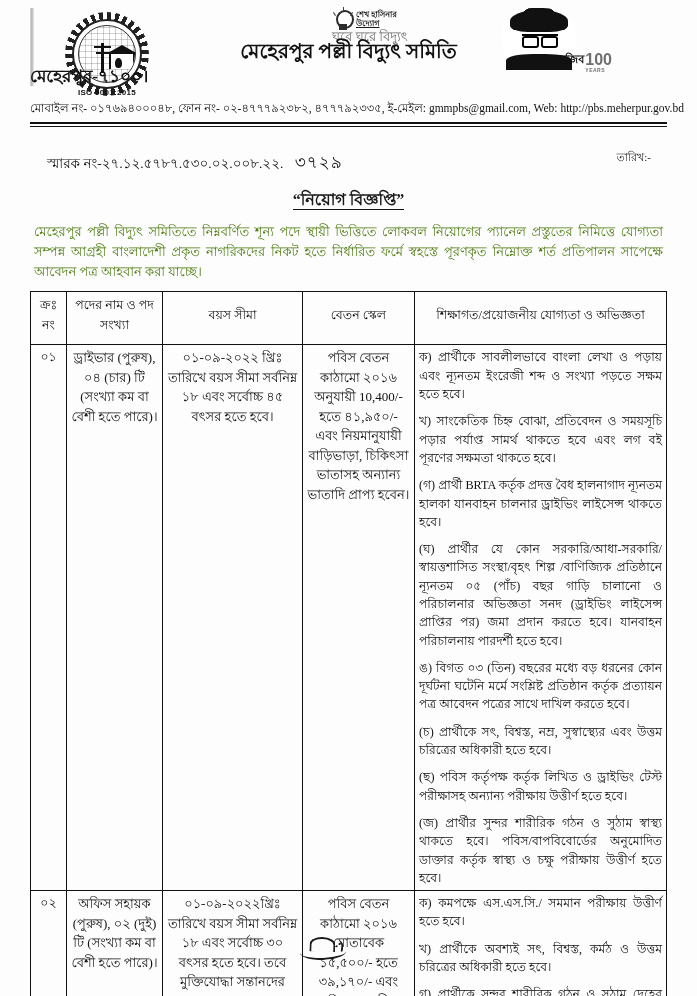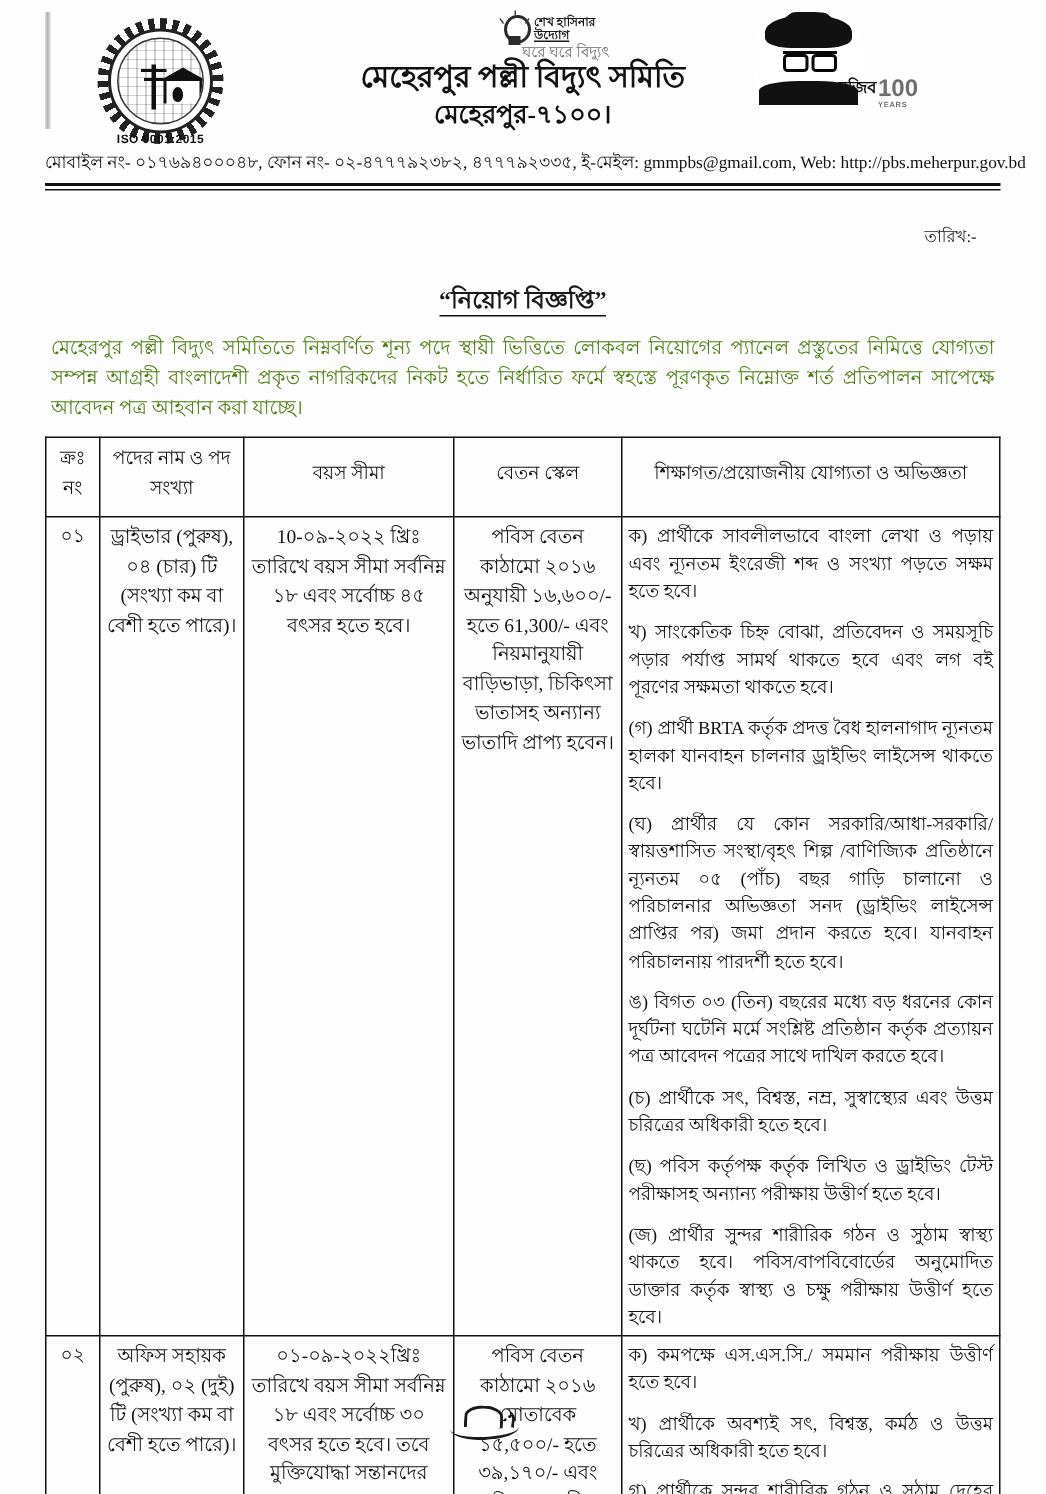--- a/index.html
+++ b/index.html
@@ -161,37 +161,36 @@
     position: absolute;
     left: 30px; top: 9px;
     font-size: 8px;
     font-weight: bold;
     color: #1a1a1a;
     white-space: nowrap;
     text-decoration: underline;
   }
   .center-txt3 {
     position: absolute;
-    left: 22px; top: 19px;
-    font-size: 10px;
+    left: 6px; top: 19px;
+    font-size: 13px;
     color: #6b6b6b;
     white-space: nowrap;
   }
   .org-name {
     position: absolute;
     left: 0; right: 0; top: 36px;
     text-align: center;
     font-size: 20px;
     font-weight: bold;
     color: #111;
   }
   .org-addr {
     position: absolute;
     left: 0; right: 0; top: 63px;
-    text-align: center;
     font-size: 17px;
     font-weight: bold;
     color: #111;
   }
   .logo-right {
     position: absolute;
     right: 55px;
     top: 8px;
     width: 110px;
     height: 70px;
@@ -487,20 +486,24 @@
           <small>YEARS</small>
         </div>
       </div>
     </div>
   </div>
 
   <div class="contact">মোবাইল নং- ০১৭৬৯৪০০০৪৮, ফোন নং- ০২-৪৭৭৭৯২৩৮২, ৪৭৭৭৯২৩৩৫, ই-মেইল: gmmpbs@gmail.com,  Web:  http://pbs.meherpur.gov.bd</div>
   <div class="rule-thick"></div>
 
   <div class="memo-row">
+    <div class="memo-left">
+      <span>স্মারক নং-২৭.১২.৫৭৮৭.৫৩০.০২.০০৮.২২.</span>
+      <span class="memo-hand">৩৭২৯</span>
+    </div>
     <div class="date-block">
       <div class="date-label">তারিখ:-</div>
     </div>
   </div>
 
   <div class="notice-title">
     <span>“নিয়োগ বিজ্ঞপ্তি”</span>
   </div>
 
   <div class="intro">মেহেরপুর পল্লী বিদ্যুৎ সমিতিতে নিম্নবর্ণিত শূন্য পদে স্থায়ী ভিত্তিতে লোকবল নিয়োগের প্যানেল প্রস্তুতের নিমিত্তে যোগ্যতা সম্পন্ন আগ্রহী বাংলাদেশী প্রকৃত নাগরিকদের নিকট হতে নির্ধারিত ফর্মে স্বহস্তে পূরণকৃত নিম্নোক্ত শর্ত প্রতিপালন সাপেক্ষে আবেদন পত্র আহবান করা যাচ্ছে।</div>
@@ -519,22 +522,22 @@
         <th>পদের নাম ও পদ সংখ্যা</th>
         <th>বয়স সীমা</th>
         <th>বেতন স্কেল</th>
         <th>শিক্ষাগত/প্রয়োজনীয় যোগ্যতা ও অভিজ্ঞতা</th>
       </tr>
     </thead>
     <tbody>
       <tr>
         <td class="num">০১</td>
         <td class="center">ড্রাইভার (পুরুষ), ০৪ (চার) টি (সংখ্যা কম বা বেশী হতে পারে)।</td>
-        <td class="center">10-০৯-২০২২ খ্রিঃ তারিখে বয়স সীমা সর্বনিম্ন ১৮ এবং সর্বোচ্চ ৪৫ বৎসর হতে হবে।</td>
-        <td class="center">পবিস বেতন কাঠামো ২০১৬ অনুযায়ী ১৬,৬০০/- হতে 61,300/- এবং নিয়মানুযায়ী বাড়িভাড়া, চিকিৎসা ভাতাসহ অন্যান্য ভাতাদি প্রাপ্য হবেন।</td>
+        <td class="center">০১-০৯-২০২২ খ্রিঃ তারিখে বয়স সীমা সর্বনিম্ন ১৮ এবং সর্বোচ্চ ৪৫ বৎসর হতে হবে।</td>
+        <td class="center">পবিস বেতন কাঠামো ২০১৬ অনুযায়ী 10,400/- হতে ৪১,৯৫০/- এবং নিয়মানুযায়ী বাড়িভাড়া, চিকিৎসা ভাতাসহ অন্যান্য ভাতাদি প্রাপ্য হবেন।</td>
         <td class="qual">
           <p>ক) প্রার্থীকে সাবলীলভাবে বাংলা লেখা ও পড়ায় এবং ন্যূনতম ইংরেজী শব্দ ও সংখ্যা পড়তে সক্ষম হতে হবে।</p>
           <p>খ) সাংকেতিক চিহ্ন বোঝা, প্রতিবেদন ও সময়সূচি পড়ার পর্যাপ্ত সামর্থ থাকতে হবে এবং লগ বই পূরণের সক্ষমতা থাকতে হবে।</p>
           <p>(গ) প্রার্থী BRTA কর্তৃক প্রদত্ত বৈধ হালনাগাদ ন্যূনতম হালকা যানবাহন চালনার ড্রাইভিং লাইসেন্স থাকতে হবে।</p>
           <p>(ঘ) প্রার্থীর যে কোন সরকারি/আধা-সরকারি/স্বায়ত্তশাসিত সংস্থা/বৃহৎ শিল্প /বাণিজ্যিক প্রতিষ্ঠানে ন্যূনতম ০৫ (পাঁচ) বছর গাড়ি চালানো ও পরিচালনার অভিজ্ঞতা সনদ (ড্রাইভিং লাইসেন্স প্রাপ্তির পর) জমা প্রদান করতে হবে। যানবাহন পরিচালনায় পারদর্শী হতে হবে।</p>
           <p>ঙ) বিগত ০৩ (তিন) বছরের মধ্যে বড় ধরনের কোন দূর্ঘটনা ঘটেনি মর্মে সংশ্লিষ্ট প্রতিষ্ঠান কর্তৃক প্রত্যায়ন পত্র আবেদন পত্রের সাথে দাখিল করতে হবে।</p>
           <p>(চ) প্রার্থীকে সৎ, বিশ্বস্ত, নম্র, সুস্বাস্থ্যের এবং উত্তম চরিত্রের অধিকারী হতে হবে।</p>
           <p>(ছ) পবিস কর্তৃপক্ষ কর্তৃক লিখিত ও ড্রাইভিং টেস্ট পরীক্ষাসহ অন্যান্য পরীক্ষায় উত্তীর্ণ হতে হবে।</p>
           <p>(জ) প্রার্থীর সুন্দর শারীরিক গঠন ও সুঠাম স্বাস্থ্য থাকতে হবে। পবিস/বাপবিবোর্ডের অনুমোদিত ডাক্তার কর্তৃক স্বাস্থ্য ও চক্ষু পরীক্ষায় উত্তীর্ণ হতে হবে।</p>
         </td>

